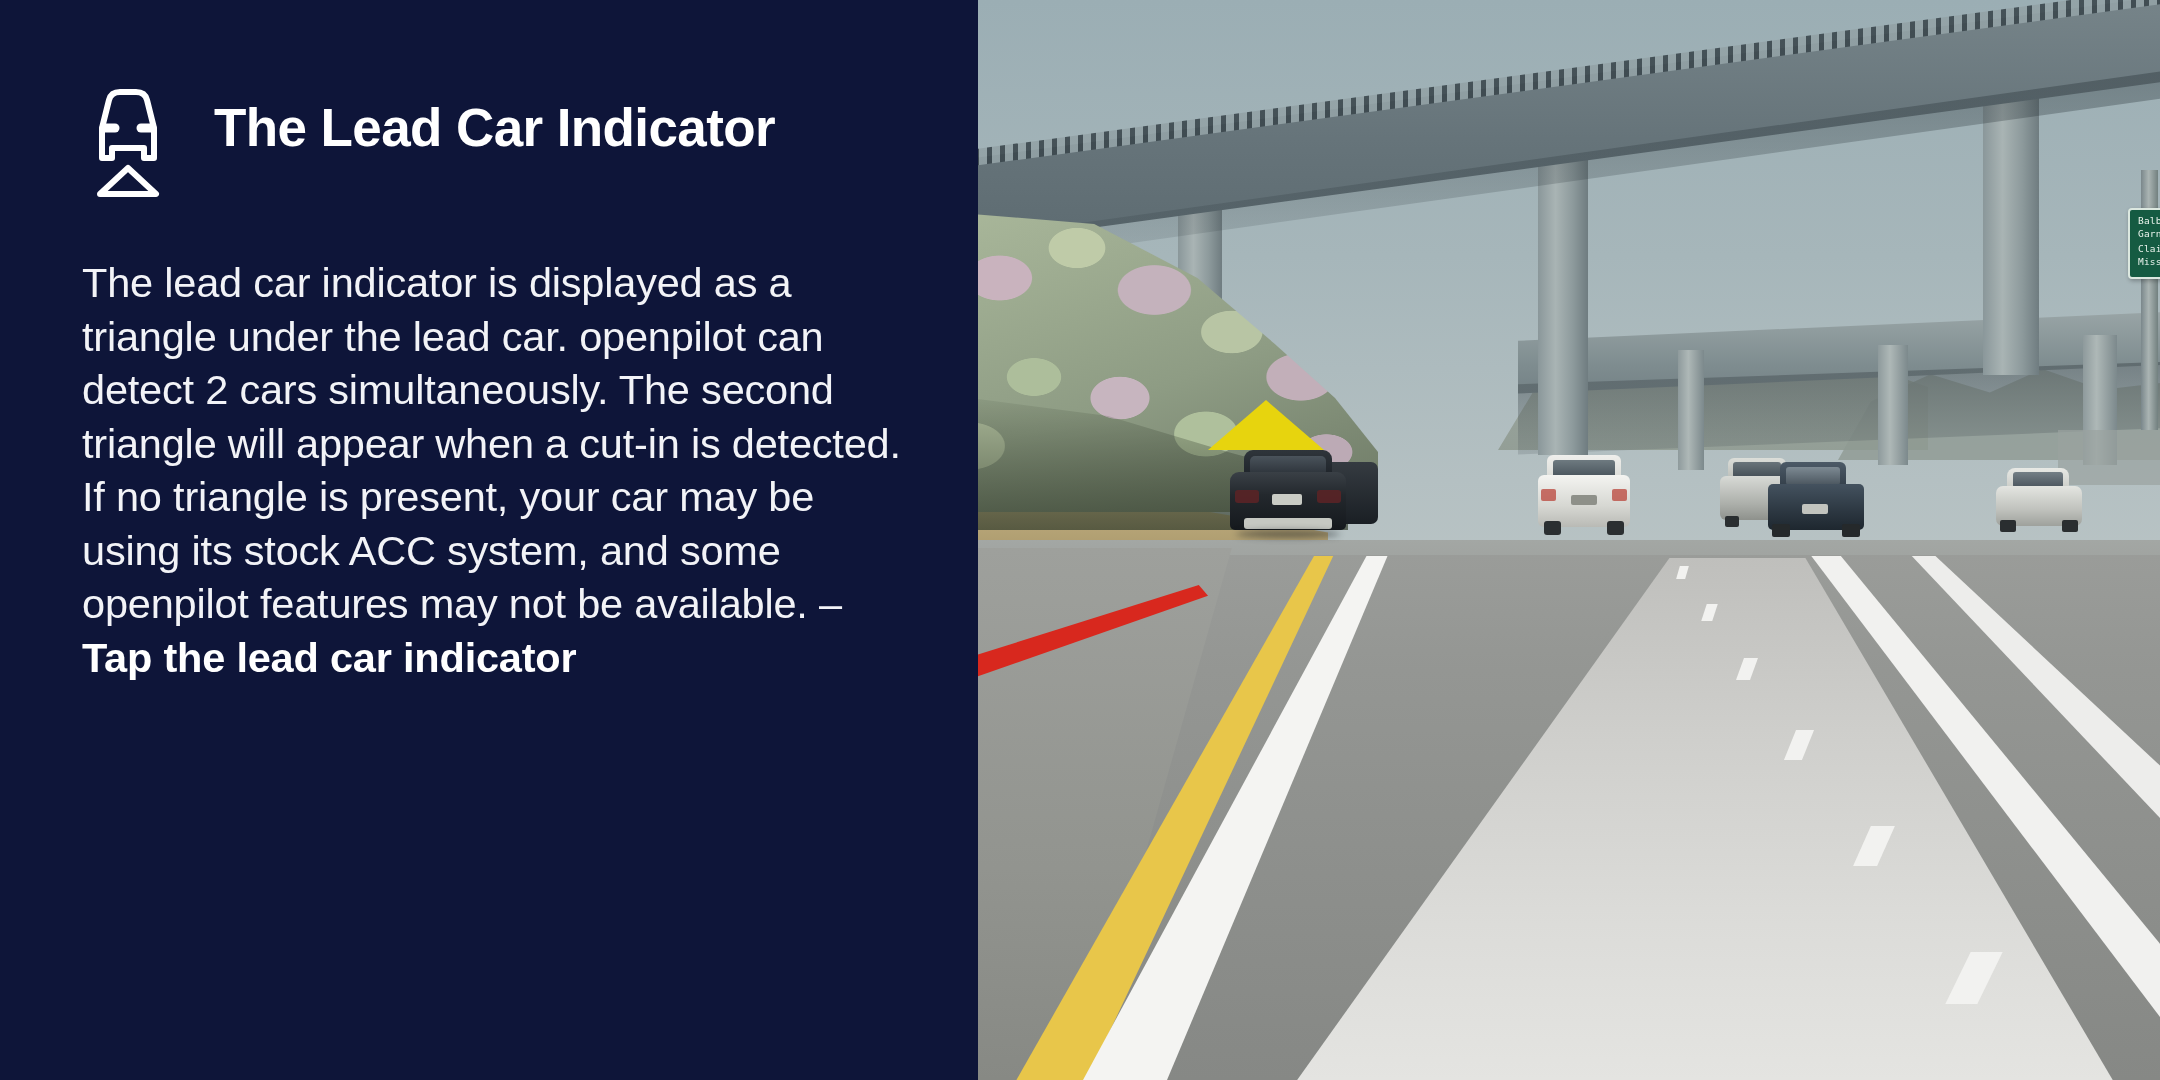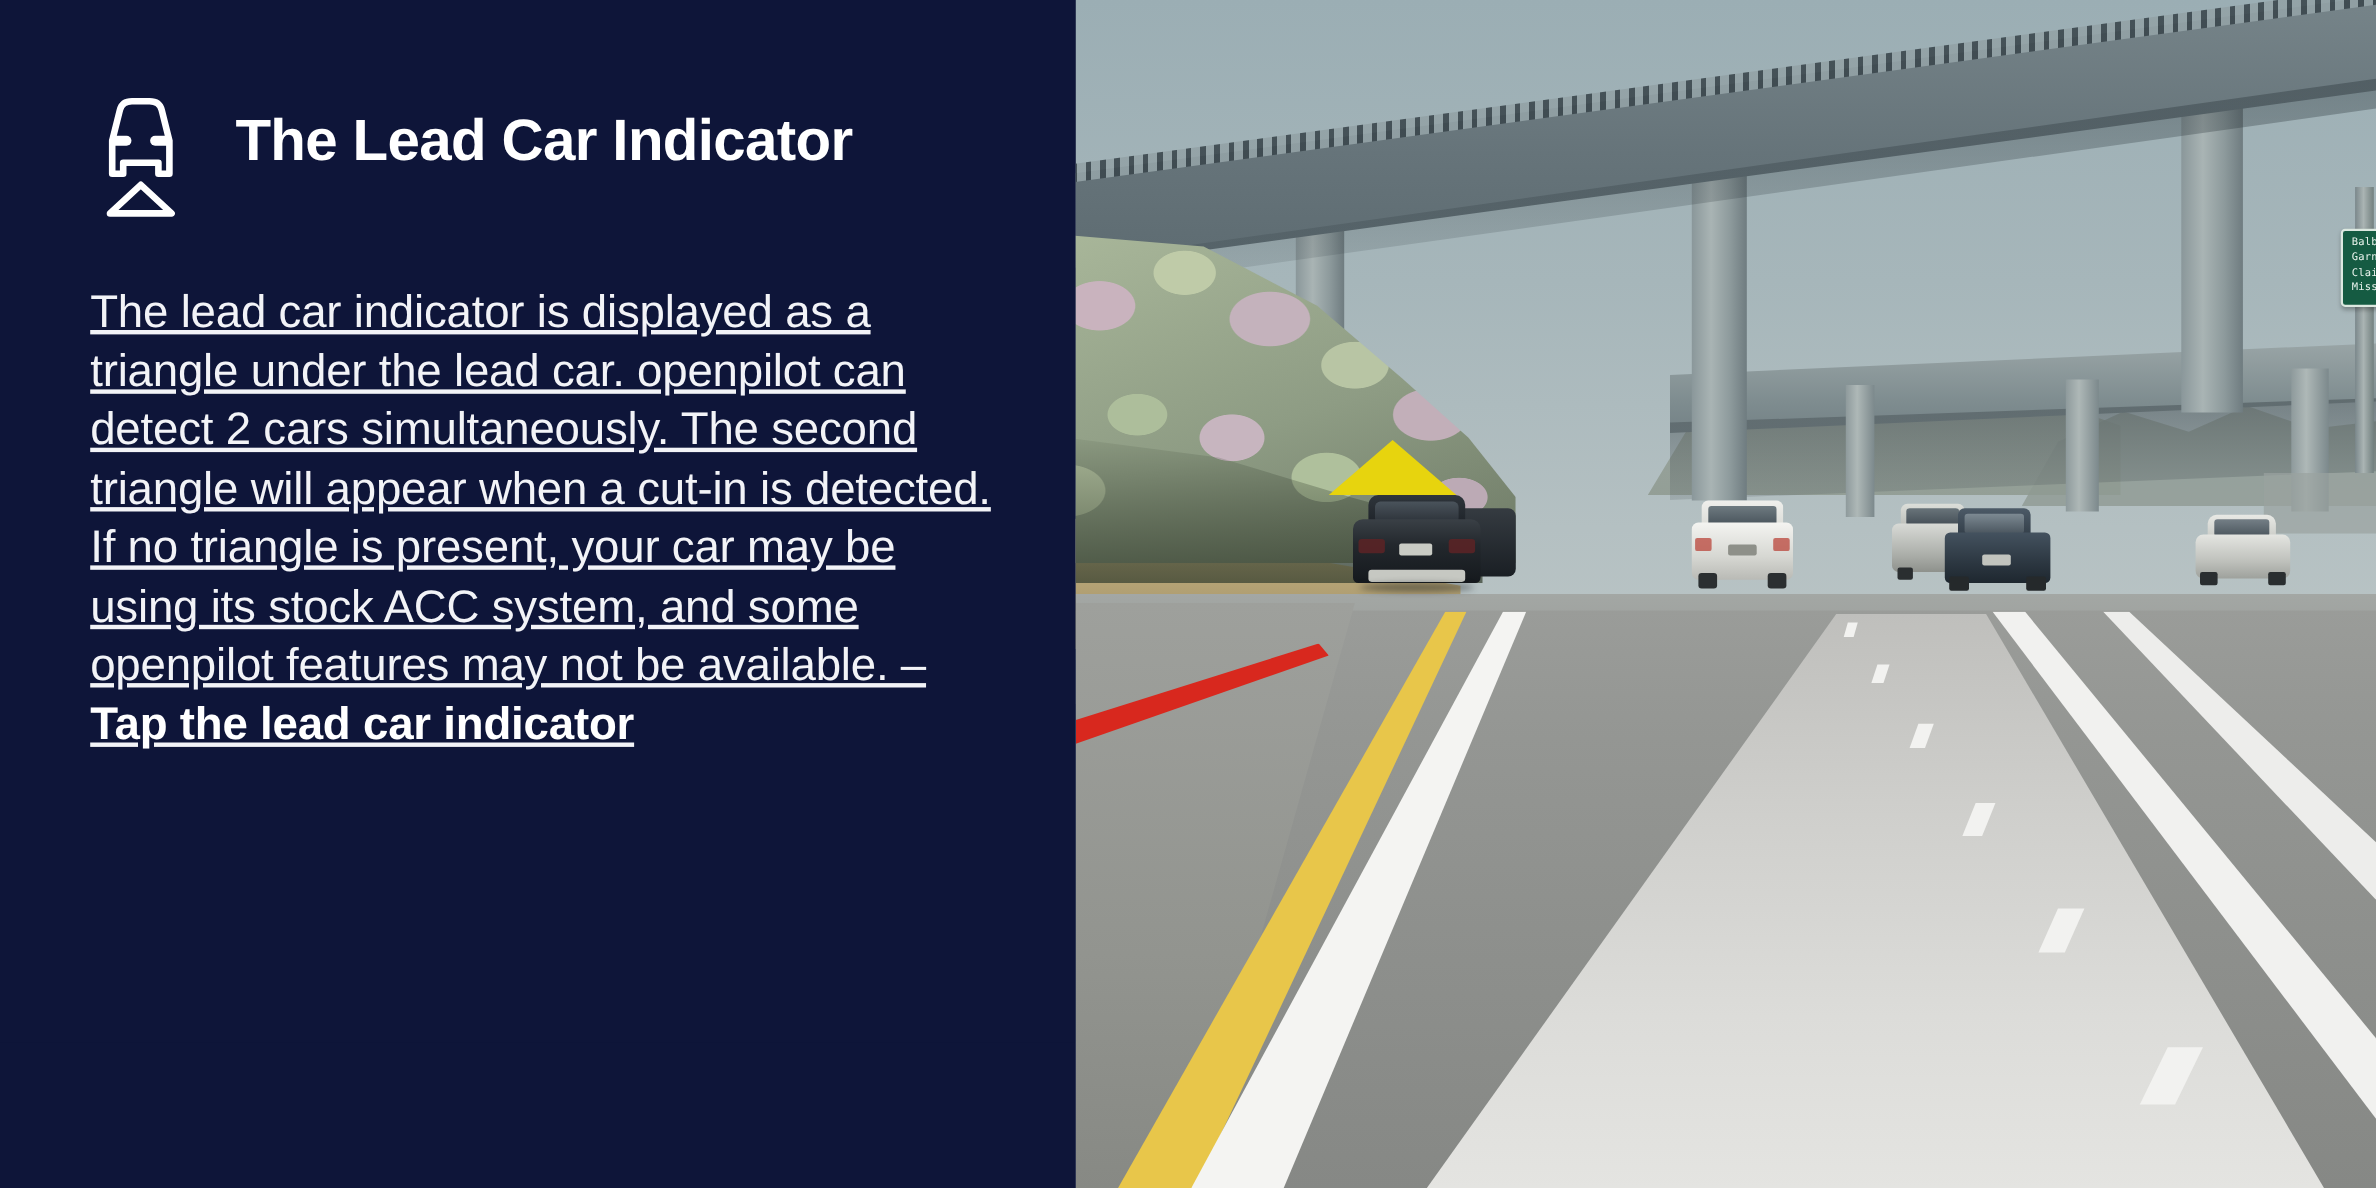--- a/index.html
+++ b/index.html
@@ -27,21 +27,20 @@
     color:#FFFFFF;letter-spacing:-0.6px;
     margin:22px 0 0 0;white-space:nowrap;
     font-family:"Liberation Sans", sans-serif;
   }
   .body-copy{
     margin:56px 0 0 0;
     font-size:41.5px;line-height:1.29;
     color:#F2F3F7;font-weight:normal;
     letter-spacing:-0.2px;
     max-width:845px;
-    text-decoration:underline;
   }
   .body-copy .cta{font-weight:bold;color:#FFFFFF;}
 
   
   .photo-panel{
     position:relative;
     width:1182px;height:1080px;flex:0 0 1182px;
     overflow:hidden;
     background:#9FB0B6;
   }

